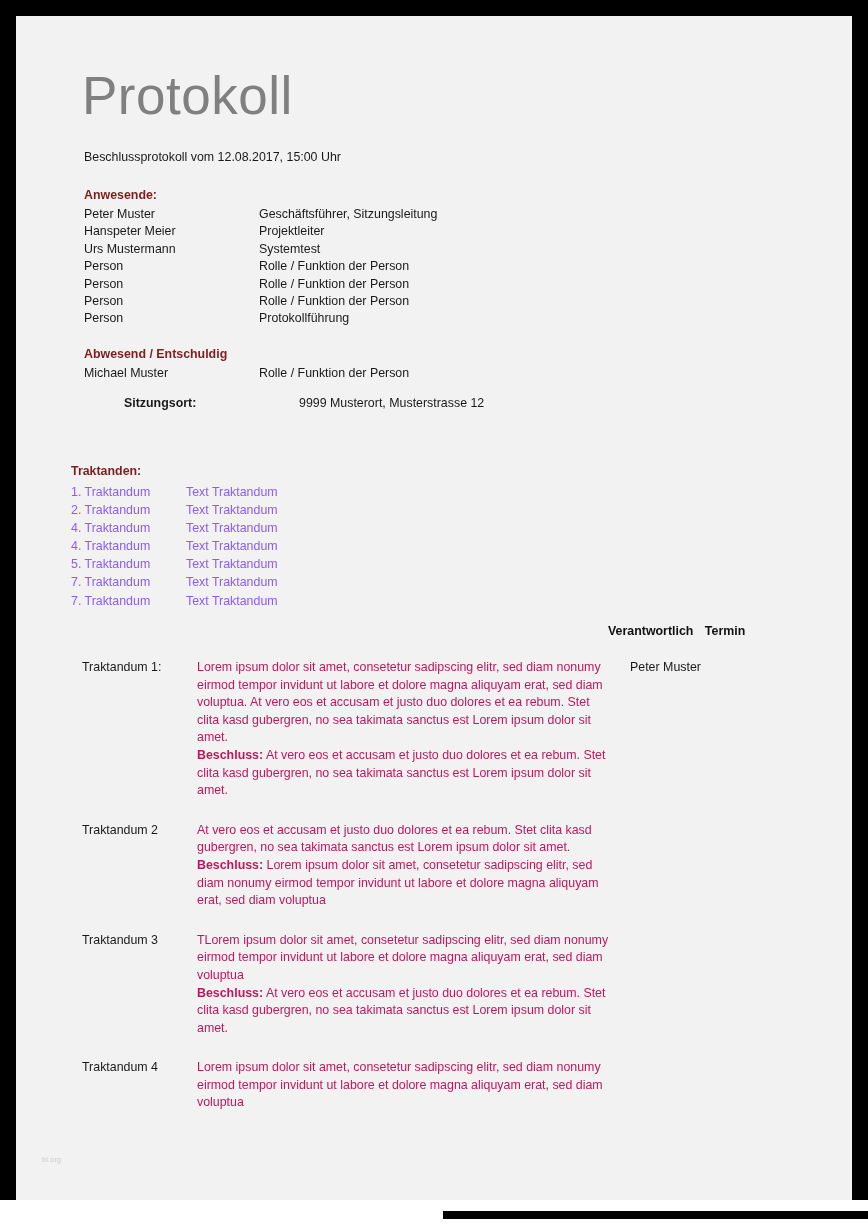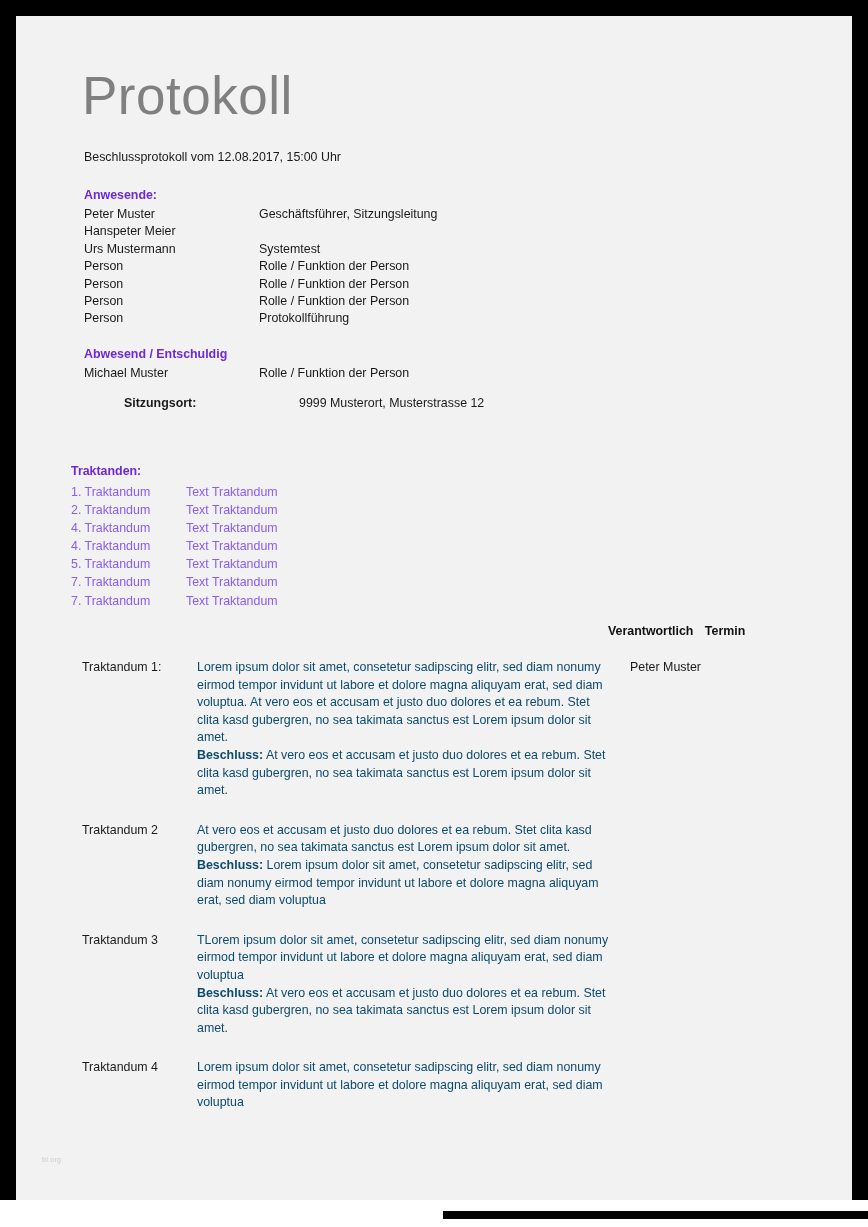--- a/index.html
+++ b/index.html
@@ -67,21 +67,21 @@
   
   .sec-anwesende {
     position: absolute;
     left: 68px;
     top: 172px;
     width: 560px;
   }
   .sec-heading {
     font-size: 12.4px;
     font-weight: bold;
-    color: #6d28d9;
+    color: #7f1d1d;
     margin: 0 0 4px 0;
   }
   .two-col-row {
     display: flex;
     font-size: 12.4px;
     line-height: 17.4px;
     color: #1a1a1a;
   }
   .two-col-row .c1 {
     width: 175px;
@@ -153,21 +153,21 @@
     flex: 0 0 115px;
     font-size: 12.4px;
     line-height: 17.6px;
     color: #1a1a1a;
   }
   .detail-entry .d-text {
     width: 417px;
     flex: 0 0 417px;
     font-size: 12.4px;
     line-height: 17.6px;
-    color: #0c4a6e;
+    color: #be185d;
   }
   .detail-entry .d-resp {
     flex: 1 1 auto;
     padding-left: 16px;
     font-size: 12.4px;
     line-height: 17.6px;
     color: #1a1a1a;
   }
   .d-text .para { margin: 0; }
   .d-text .beschluss-label { font-weight: bold; }
@@ -210,20 +210,21 @@
       <div class="doc-subtitle">Beschlussprotokoll vom 12.08.2017, 15:00 Uhr</div>
 
       <div class="sec-anwesende">
         <div class="sec-heading">Anwesende:</div>
         <div class="two-col-row">
           <div class="c1">Peter Muster</div>
           <div class="c2">Geschäftsführer, Sitzungsleitung</div>
         </div>
         <div class="two-col-row">
           <div class="c1">Hanspeter Meier</div>
+          <div class="c2">Projektleiter</div>
         </div>
         <div class="two-col-row">
           <div class="c1">Urs Mustermann</div>
           <div class="c2">Systemtest</div>
         </div>
         <div class="two-col-row">
           <div class="c1">Person</div>
           <div class="c2">Rolle / Funktion der Person</div>
         </div>
         <div class="two-col-row">

